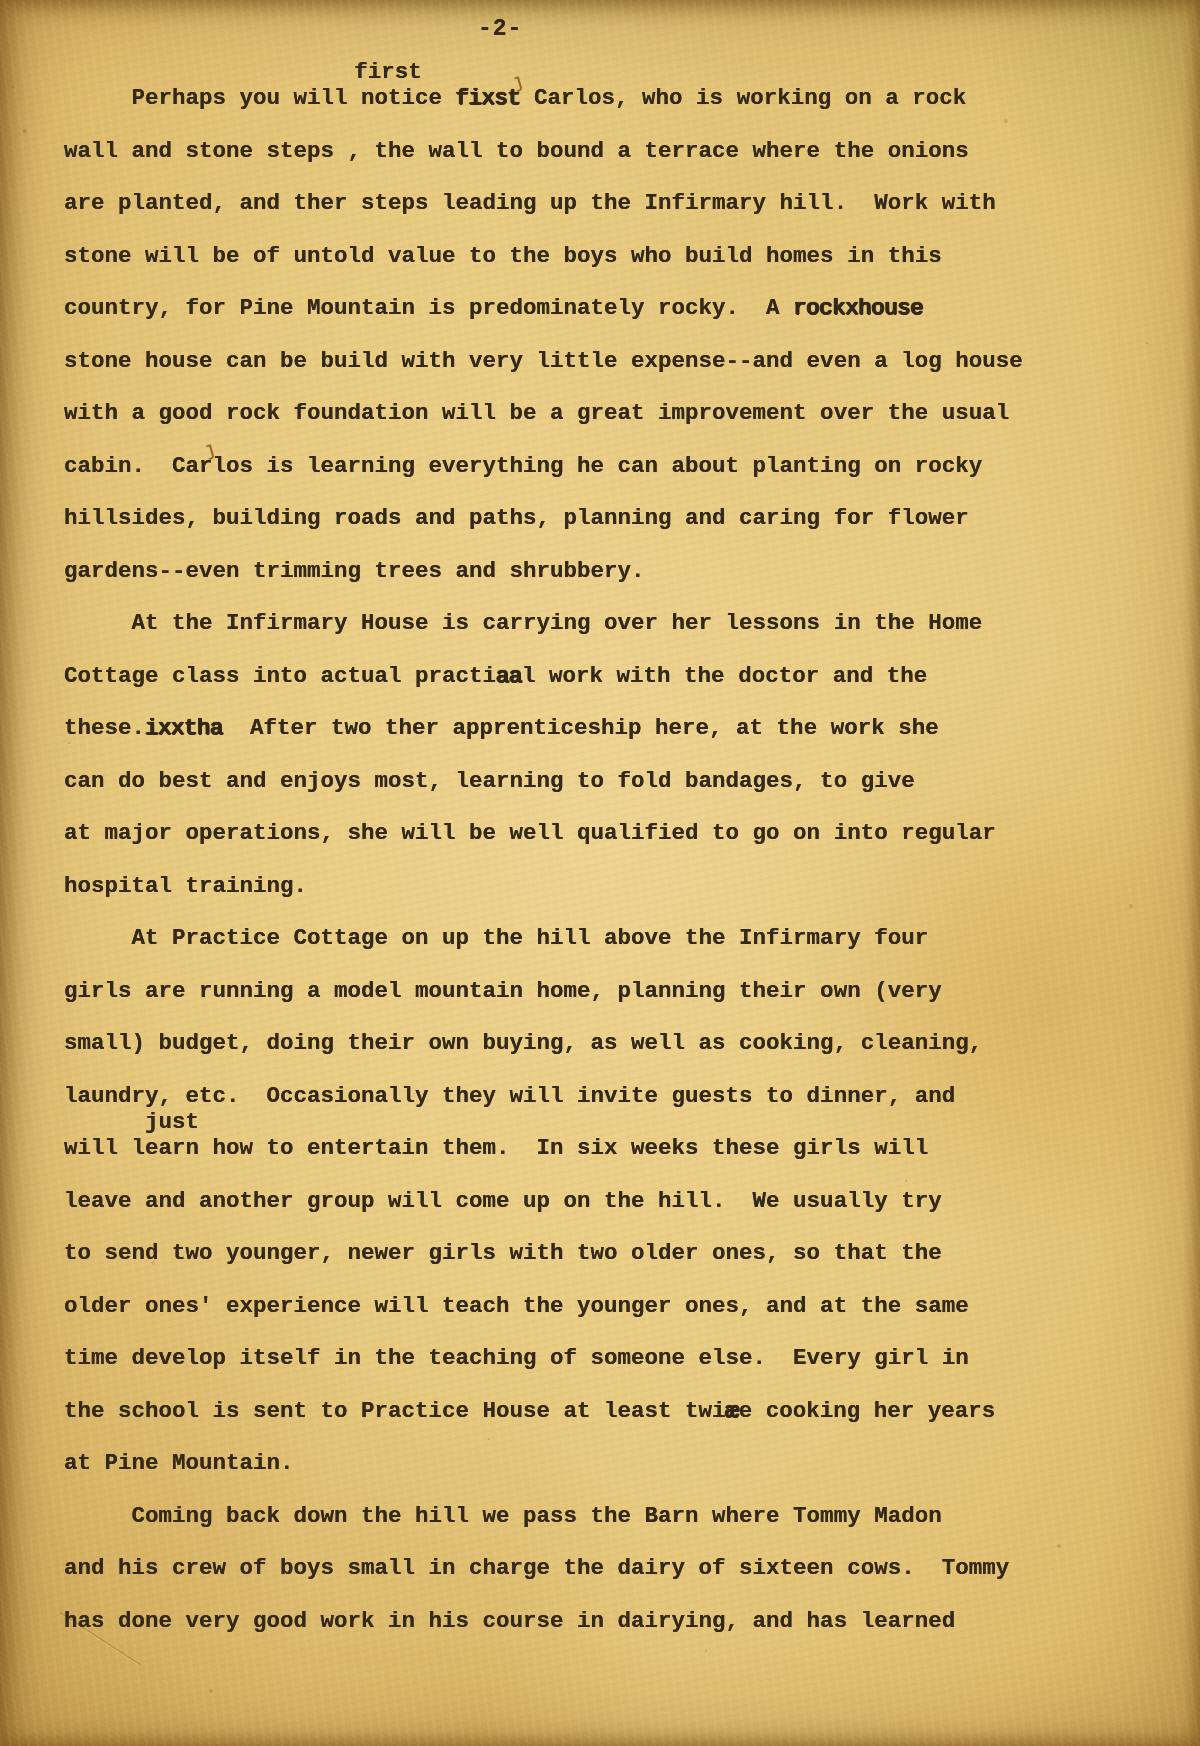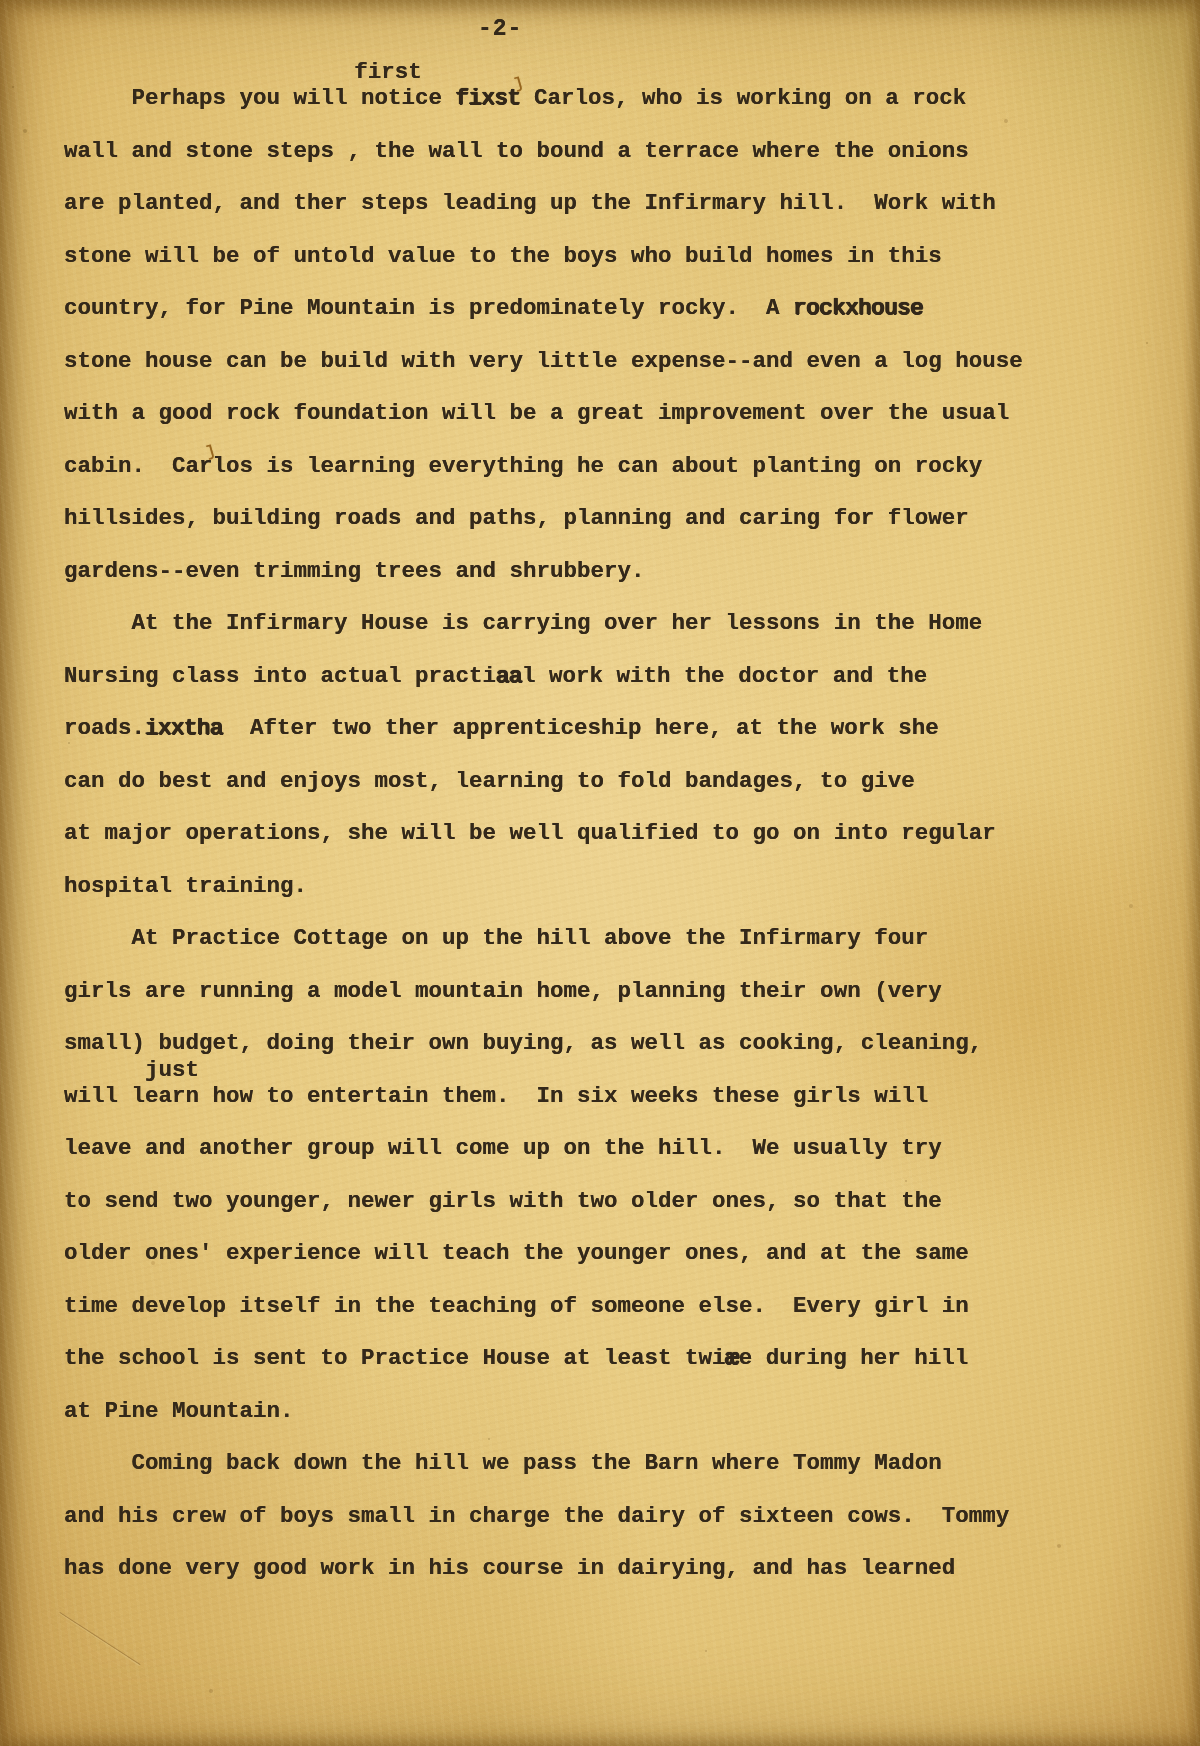--- a/index.html
+++ b/index.html
@@ -109,36 +109,37 @@
         <div class="line"><span>stone will be of untold value to the boys who build homes in this</span></div>
         <div class="line"><span>country, for Pine Mountain is predominately rocky.  A </span><span class="xout">rockxhouse</span></div>
         <div class="line"><span>stone house can be build with very little expense--and even a log house</span></div>
         <div class="line"><span>with a good rock foundation will be a great improvement over the usual</span></div>
         <div class="line"><span>cabin.  Carlos is learning everything he can about planting on rocky</span><span class="pen-mark" style="left: 12.4ch;">ȷ</span></div>
         <div class="line"><span>hillsides, building roads and paths, planning and caring for flower</span></div>
         <div class="line"><span>gardens--even trimming trees and shrubbery.</span></div>
       </div>
       <div>
         <div class="line"><span>     At the Infirmary House is carrying over her lessons in the Home</span></div>
-        <div class="line"><span>Nursing class into actual practi</span><span class="xout">aa</span><span>l work with the doctor and the</span></div>
-        <div class="line"><span>roads.</span><span class="xout">ixxtha</span><span>  After two ther apprenticeship here, at the work she</span></div>
+        <div class="line"><span>Cottage class into actual practi</span><span class="xout">aa</span><span>l work with the doctor and the</span></div>
+        <div class="line"><span>these.</span><span class="xout">ixxtha</span><span>  After two ther apprenticeship here, at the work she</span></div>
         <div class="line"><span>can do best and enjoys most, learning to fold bandages, to give</span></div>
         <div class="line"><span>at major operations, she will be well qualified to go on into regular</span></div>
         <div class="line"><span>hospital training.</span></div>
       </div>
       <div>
         <div class="line"><span>     At Practice Cottage on up the hill above the Infirmary four</span></div>
         <div class="line"><span>girls are running a model mountain home, planning their own (very</span></div>
         <div class="line"><span>small) budget, doing their own buying, as well as cooking, cleaning,</span></div>
+        <div class="line"><span>laundry, etc.  Occasionally they will invite guests to dinner, and</span></div>
         <div class="line"><span>will learn how to entertain them.  In six weeks these girls will</span><span class="insert-above" style="left: 6ch;">just</span></div>
         <div class="line"><span>leave and another group will come up on the hill.  We usually try</span></div>
         <div class="line"><span>to send two younger, newer girls with two older ones, so that the</span></div>
         <div class="line"><span>older ones' experience will teach the younger ones, and at the same</span></div>
         <div class="line"><span>time develop itself in the teaching of someone else.  Every girl in</span></div>
-        <div class="line"><span>the school is sent to Practice House at least twi</span><span class="xout">æ</span><span>e during her hill</span></div>
+        <div class="line"><span>the school is sent to Practice House at least twi</span><span class="xout">æ</span><span>e cooking her years</span></div>
         <div class="line"><span>at Pine Mountain.</span></div>
       </div>
       <div>
         <div class="line"><span>     Coming back down the hill we pass the Barn where Tommy Madon</span></div>
         <div class="line"><span>and his crew of boys small in charge the dairy of sixteen cows.  Tommy</span></div>
         <div class="line"><span>has done very good work in his course in dairying, and has learned</span></div>
       </div>
     </div>
 </div>
 

